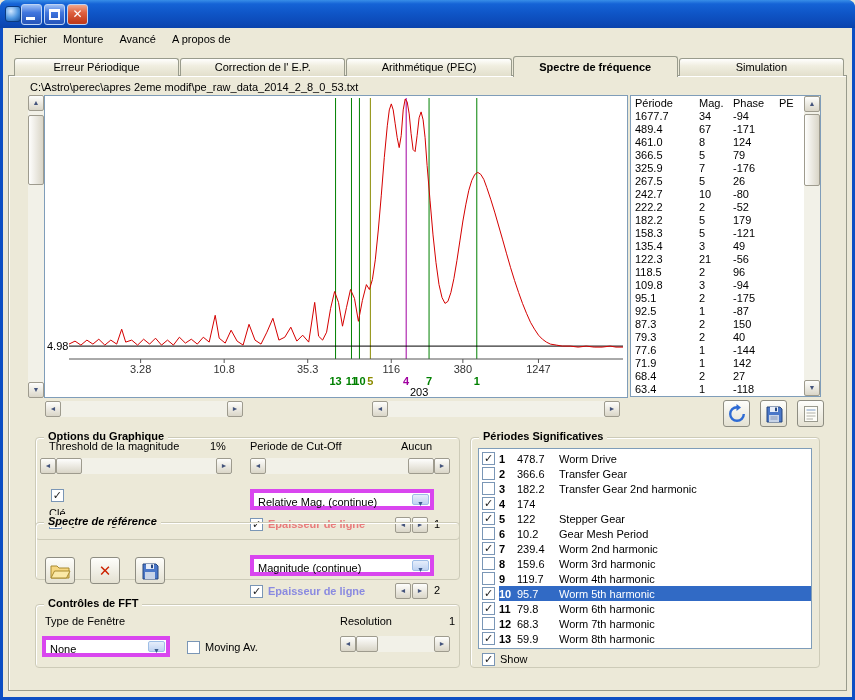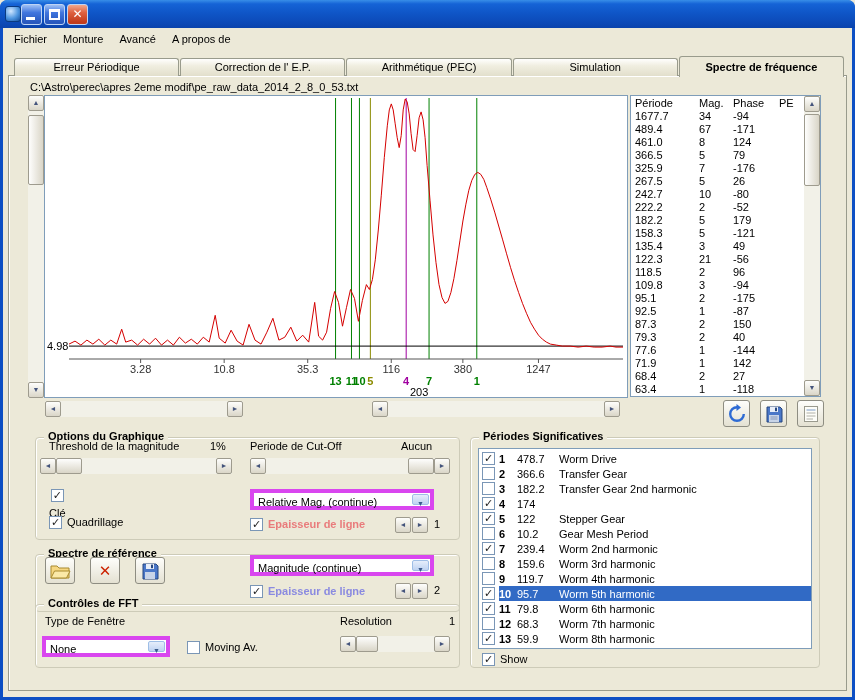--- a/index.html
+++ b/index.html
@@ -110,22 +110,22 @@
     <div class="menubar">
         <div class="menu-item">Fichier</div>
         <div class="menu-item">Monture</div>
         <div class="menu-item">Avancé</div>
         <div class="menu-item">A propos de</div>
       </div>
     <div class="tabbar">
         <div class="tab">Erreur Périodique</div>
         <div class="tab">Correction de l' E.P.</div>
         <div class="tab">Arithmétique (PEC)</div>
+        <div class="tab active">Spectre de fréquence</div>
         <div class="tab">Simulation</div>
-        <div class="tab active">Spectre de fréquence</div>
       </div>
     <div class="panel"></div>
     <div class="filepath">C:\Astro\perec\apres 2eme modif\pe_raw_data_2014_2_8_0_53.txt</div>
 
     <div class="vsb" style="left:25px;top:67px;height:303px;">
       <div class="sbtn u"></div>
       <div class="vthumb" style="top:20px;height:70px;"></div>
       <div class="sbtn d"></div>
     </div>
 
@@ -378,21 +378,21 @@
       <span class="cbtn"></span>
     </div>
     <label class="checkrow" style="left:247px;top:489px;">
       <span class="cb checked"></span>
       <span class="lbl-red">Epaisseur de ligne</span>
     </label>
     <div class="sbtn l" style="left:392px;top:489px;"></div>
     <div class="sbtn r" style="left:409px;top:489px;"></div>
     <span class="lbl" style="left:431px;top:490px;">1</span>
 
-    <div class="groupbox" style="left:32px;top:526px;width:425px;height:58px;">
+    <div class="groupbox" style="left:32px;top:494px;width:425px;height:58px;font-style:italic;">
       <span class="gtitle">Spectre de référence</span>
     </div>
     <div class="toolbtn" style="left:42px;top:529px;width:30px;">
       <svg width="22" height="18" viewBox="0 0 22 18">
         <path d="M2 4 h6 l2 2 h10 v10 H2 Z" fill="#F6D781" stroke="#A98A2F"></path>
         <path d="M2 16 L5.5 9 H21 L17.5 16 Z" fill="#FBE9A8" stroke="#A98A2F"></path>
       </svg>
     </div>
     <div class="toolbtn" style="left:87px;top:529px;width:30px;">
       <span class="xicon"></span>

